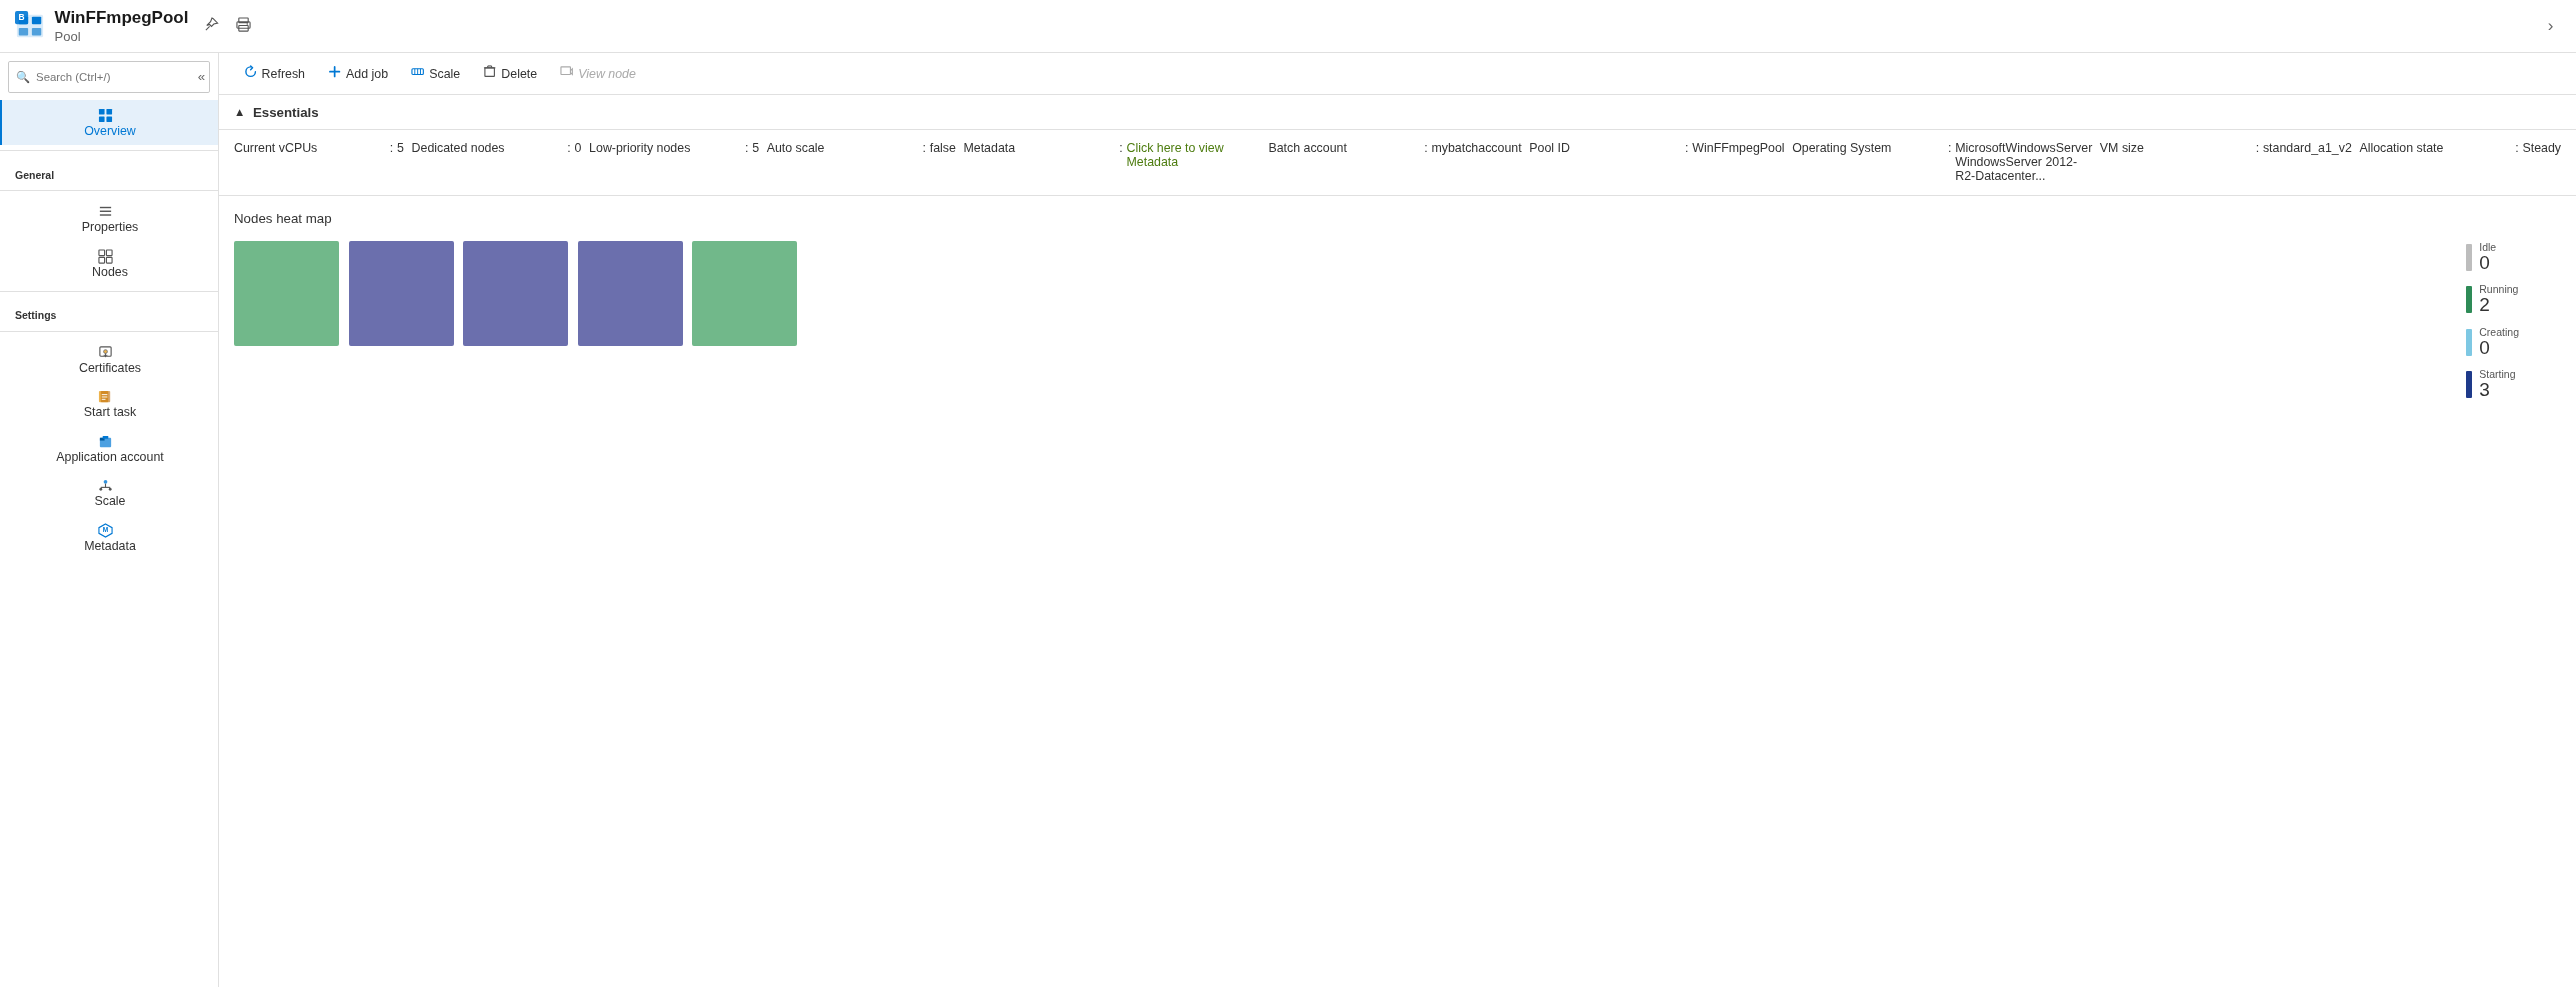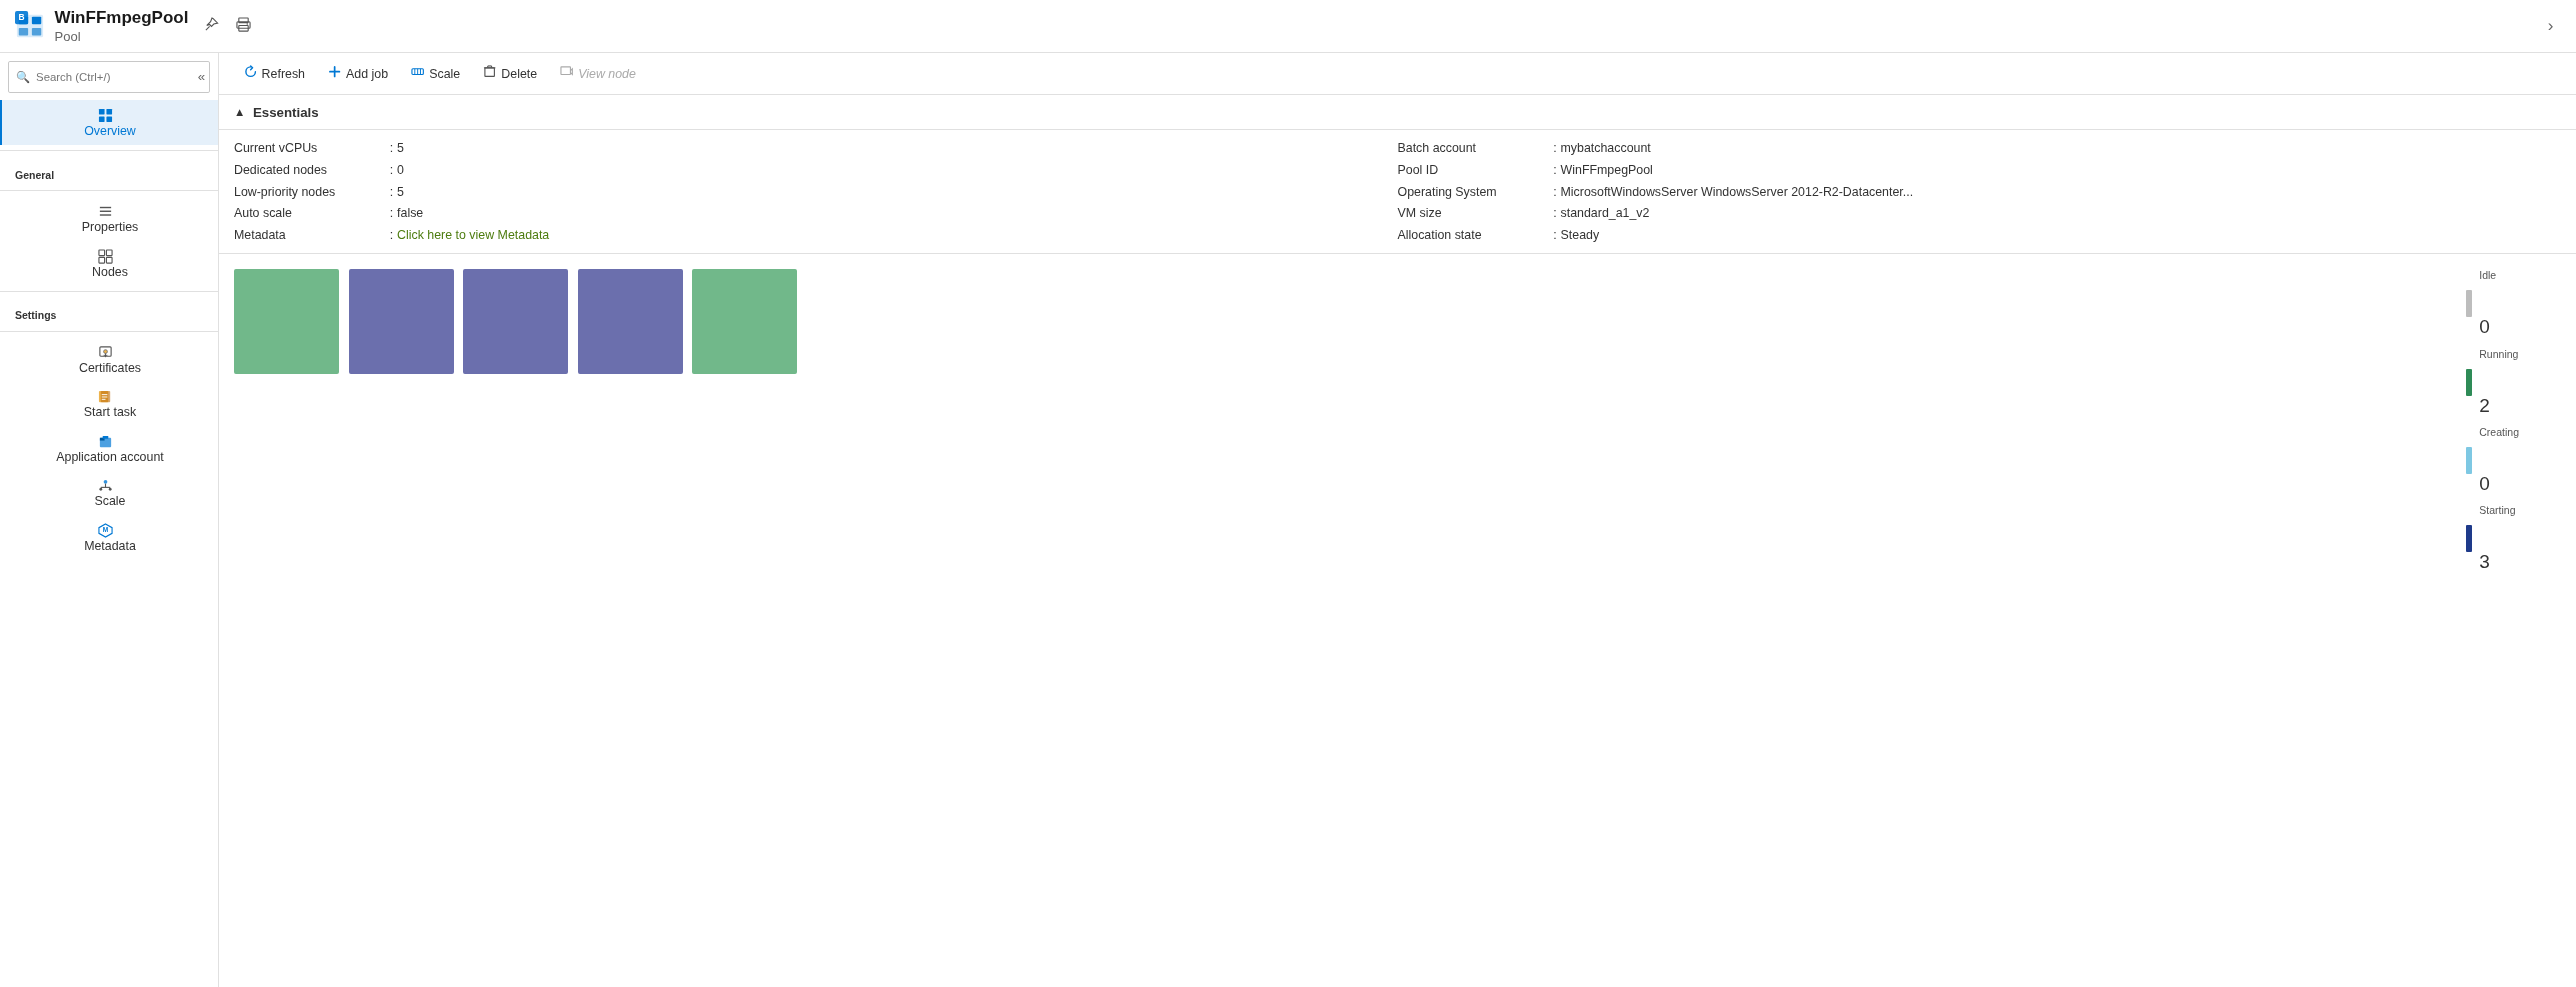--- a/index.html
+++ b/index.html
@@ -113,21 +113,21 @@
     }
     .essentials-header .chevron { margin-right: 7.6px; font-size: 11.4px; }
 
     .essentials-grid {
       display: grid;
       grid-template-columns: 1fr 1fr;
       padding: 11.4px 15px;
       gap: 7.6px 0;
       border-bottom: 1px solid #e0e0e0;
     }
-    .essentials-col { display: flex; flex-direction: column; gap: 7.6px; }
+    .essentials-col { display: flex; flex-direction: row; gap: 7.6px; }
     .essentials-row { display: flex; align-items: baseline; font-size: 12.4px; }
     .essentials-label { width: 152px; flex-shrink: 0; color: #333; font-weight: 400; }
     .essentials-sep { margin: 0 3.8px; color: #333; }
     .essentials-value { color: #333; }
     .essentials-value.link { color: #4d7c0f; cursor: pointer; text-decoration: none; }
 
     
     .heatmap-section { padding: 15px; flex: 1; }
     .heatmap-title { font-size: 13.3px; font-weight: 400; color: #333; margin-bottom: 15px; }
 
@@ -160,21 +160,21 @@
       width: 5.7px;
       height: 27px;
       border-radius: 1px;
       flex-shrink: 0;
     }
     .legend-bar.idle { background: #bdbdbd; }
     .legend-bar.running { background: #2e8b57; }
     .legend-bar.creating { background: #7ec8e3; }
     .legend-bar.starting { background: #1e3a8a; }
 
-    .legend-text { display: flex; flex-direction: column; gap: 36px; }
+    .legend-text { display: flex; flex-direction: column; }
     .legend-label { font-size: 10.5px; color: #555; }
     .legend-count { font-size: 19px; font-weight: 300; color: #333; line-height: 1.1; }
 
     
     .pool-icon-svg { width: 30px; height: 30px; }
   </style>
 </head>
 <body>
 
 <div class="top-header">
@@ -443,20 +443,21 @@
         </div>
         <div class="essentials-row">
           <span class="essentials-label">Allocation state</span>
           <span class="essentials-sep">:</span>
           <span class="essentials-value">Steady</span>
         </div>
       </div>
     </div>
 
     <div class="heatmap-section">
+      <div class="heatmap-title">Nodes heat map</div>
       <div class="heatmap-area">
         <div class="heatmap-nodes">
           <div class="node-box green"></div>
           <div class="node-box purple"></div>
           <div class="node-box purple"></div>
           <div class="node-box purple"></div>
           <div class="node-box green"></div>
         </div>
 
         <div class="heatmap-legend">

